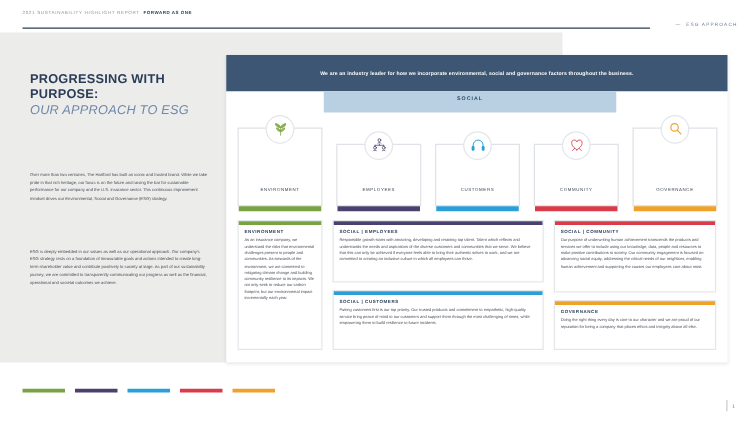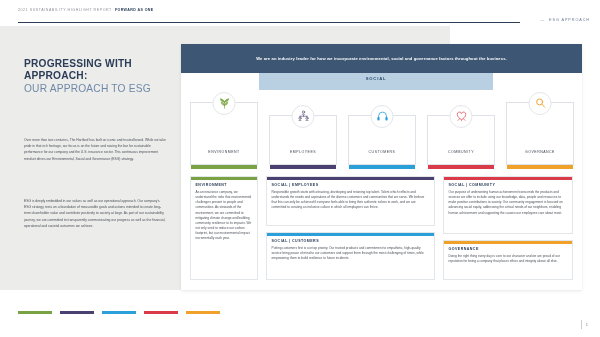--- a/index.html
+++ b/index.html
@@ -41,21 +41,21 @@
     position: absolute; left: 0; top: 26px; width: 450px; height: 264px;
     background: #ececeb;
   }
 
   
   .title {
     position: absolute; left: 24px; top: 58px; width: 148px;
     font-size: 10.2px; line-height: 12.4px; letter-spacing: 0.2px;
   }
   .title .l1 { color: #2b3d57; font-weight: 700; display: block; }
-  .title .l2 { color: #6f88a8; font-weight: 400; display: block; }
+  .title .l2 { color: #6f88a8; font-weight: 400; display: block; font-style: italic; }
 
   .body-text {
     position: absolute; left: 24px; width: 143px;
     font-size: 3.35px; line-height: 6.2px; color: #4a4f57;
     text-align: left;
   }
   #para1 { top: 137px; }
   #para2 { top: 198px; }
 
   
@@ -177,21 +177,21 @@
     </div>
     <div class="headrule"></div>
     <div class="section-label">
       —&nbsp; <span>ESG APPROACH</span>
     </div>
   </div>
 
   <div class="canvas"></div>
 
   <div class="title">
-    <span class="l1">PROGRESSING WITH APPROACH:</span>
+    <span class="l1">PROGRESSING WITH PURPOSE:</span>
     <span class="l2">OUR APPROACH TO ESG</span>
   </div>
   <div class="body-text" id="para1">Over more than two centuries, The Hartford has built an iconic and trusted brand. While we take pride in that rich heritage, our focus is on the future and raising the bar for sustainable performance for our company and the U.S. insurance sector. This continuous improvement mindset drives our Environmental, Social and Governance (ESG) strategy.</div>
   <div class="body-text" id="para2">ESG is deeply embedded in our values as well as our operational approach. Our company's ESG strategy rests on a foundation of measurable goals and actions intended to create long-term shareholder value and contribute positively to society at large. As part of our sustainability journey, we are committed to transparently communicating our progress as well as the financial, operational and societal outcomes we achieve.</div>
 
   <div class="panel">
 
     <div class="hero">We are an industry leader for how we incorporate environmental, social and governance factors throughout the business.</div>
 
     <div class="social-band">

